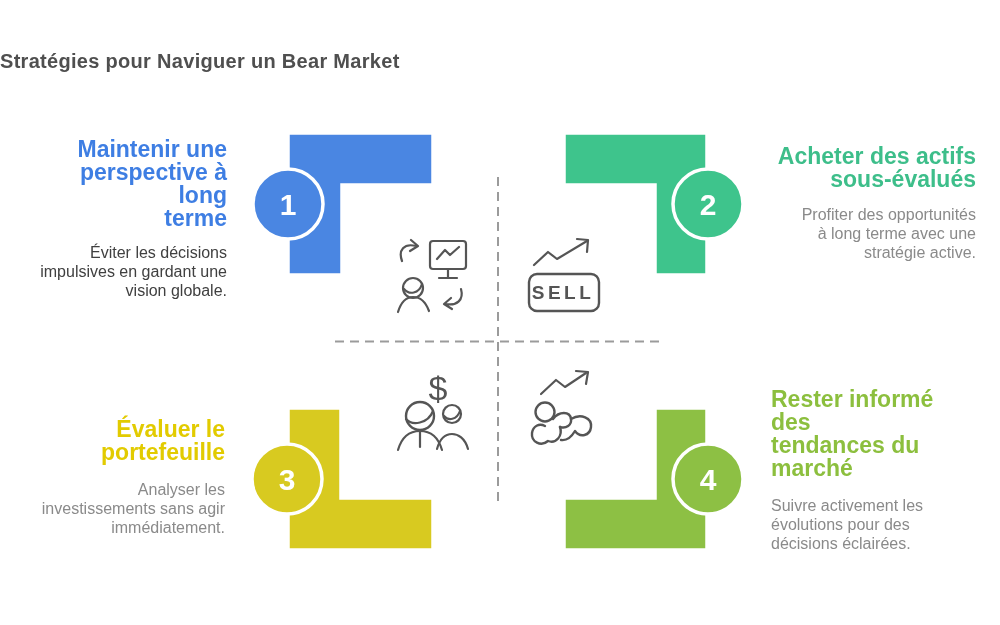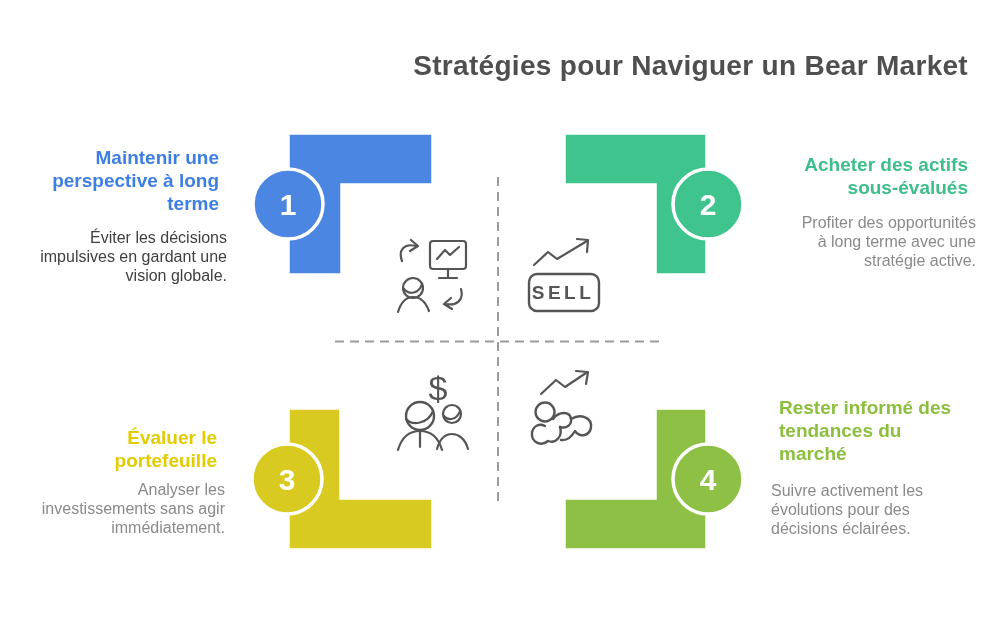--- a/index.html
+++ b/index.html
@@ -4,35 +4,35 @@
 <style>
   html,body{margin:0;padding:0;}
   body{
     width:1000px;height:625px;position:relative;overflow:hidden;
     background:#ffffff;
     font-family:"Liberation Sans", sans-serif;
   }
   .layer{position:absolute;left:0;top:0;}
   .title{
     position:absolute;top:50px;left:0;width:968px;
-    text-align:right;font-size:28px;font-weight:bold;letter-spacing:.3px;
+    text-align:left;font-size:20px;font-weight:bold;letter-spacing:.3px;
   }
   .tblock{position:absolute;}
   .tblock .heading{
-    font-size:19px;font-weight:bold;line-height:23px;white-space:pre-line;margin:8px;
+    font-size:23px;font-weight:bold;line-height:23px;white-space:pre-line;margin:0;
   }
   .tblock .desc{
     font-size:16px;line-height:19px;white-space:pre-line;margin:0;
   }
   .q1t{left:30px;top:138px;width:197px;text-align:right;}
   .q1t .desc{margin-top:13px;}
   .q2t{left:771px;top:145px;width:205px;text-align:right;}
   .q2t .desc{margin-top:14px;}
   .q3t{left:28px;top:418px;width:197px;text-align:right;}
-  .q3t .desc{margin-top:8px;}
+  .q3t .desc{margin-top:16px;}
   .q4t{left:771px;top:388px;width:205px;text-align:left;}
   .q4t .desc{margin-top:16px;}
   svg text{font-family:"Liberation Sans", sans-serif;}
   .num{font-size:30px;font-weight:bold;fill:#ffffff;text-anchor:middle;}
   .icon-stroke{fill:none;stroke:#555555;stroke-width:2.2;stroke-linecap:round;stroke-linejoin:round;}
   .shape{stroke:#ffffff;stroke-width:3.5;stroke-linejoin:miter;}
   .badge{stroke:#ffffff;stroke-width:3.5;}
   .divider{stroke:#9B9B9B;stroke-width:2;stroke-dasharray:9 6;}
 </style>
 </head>

